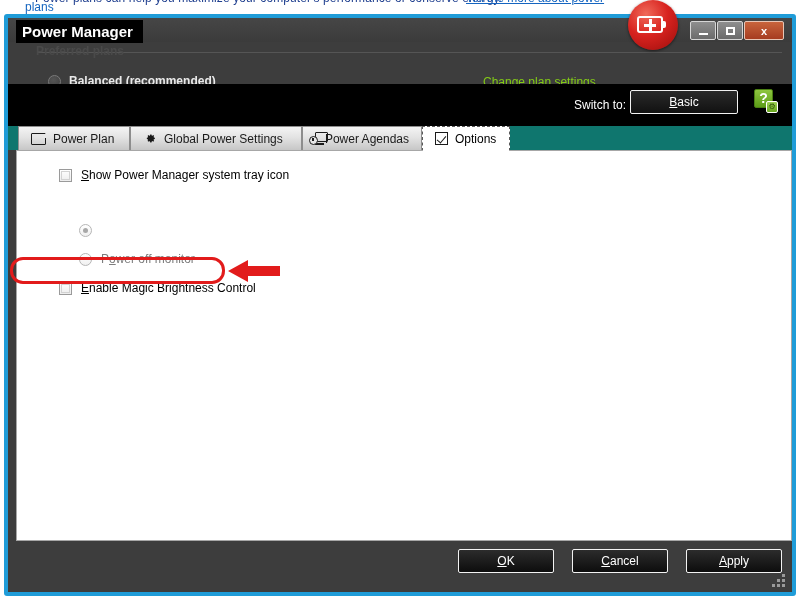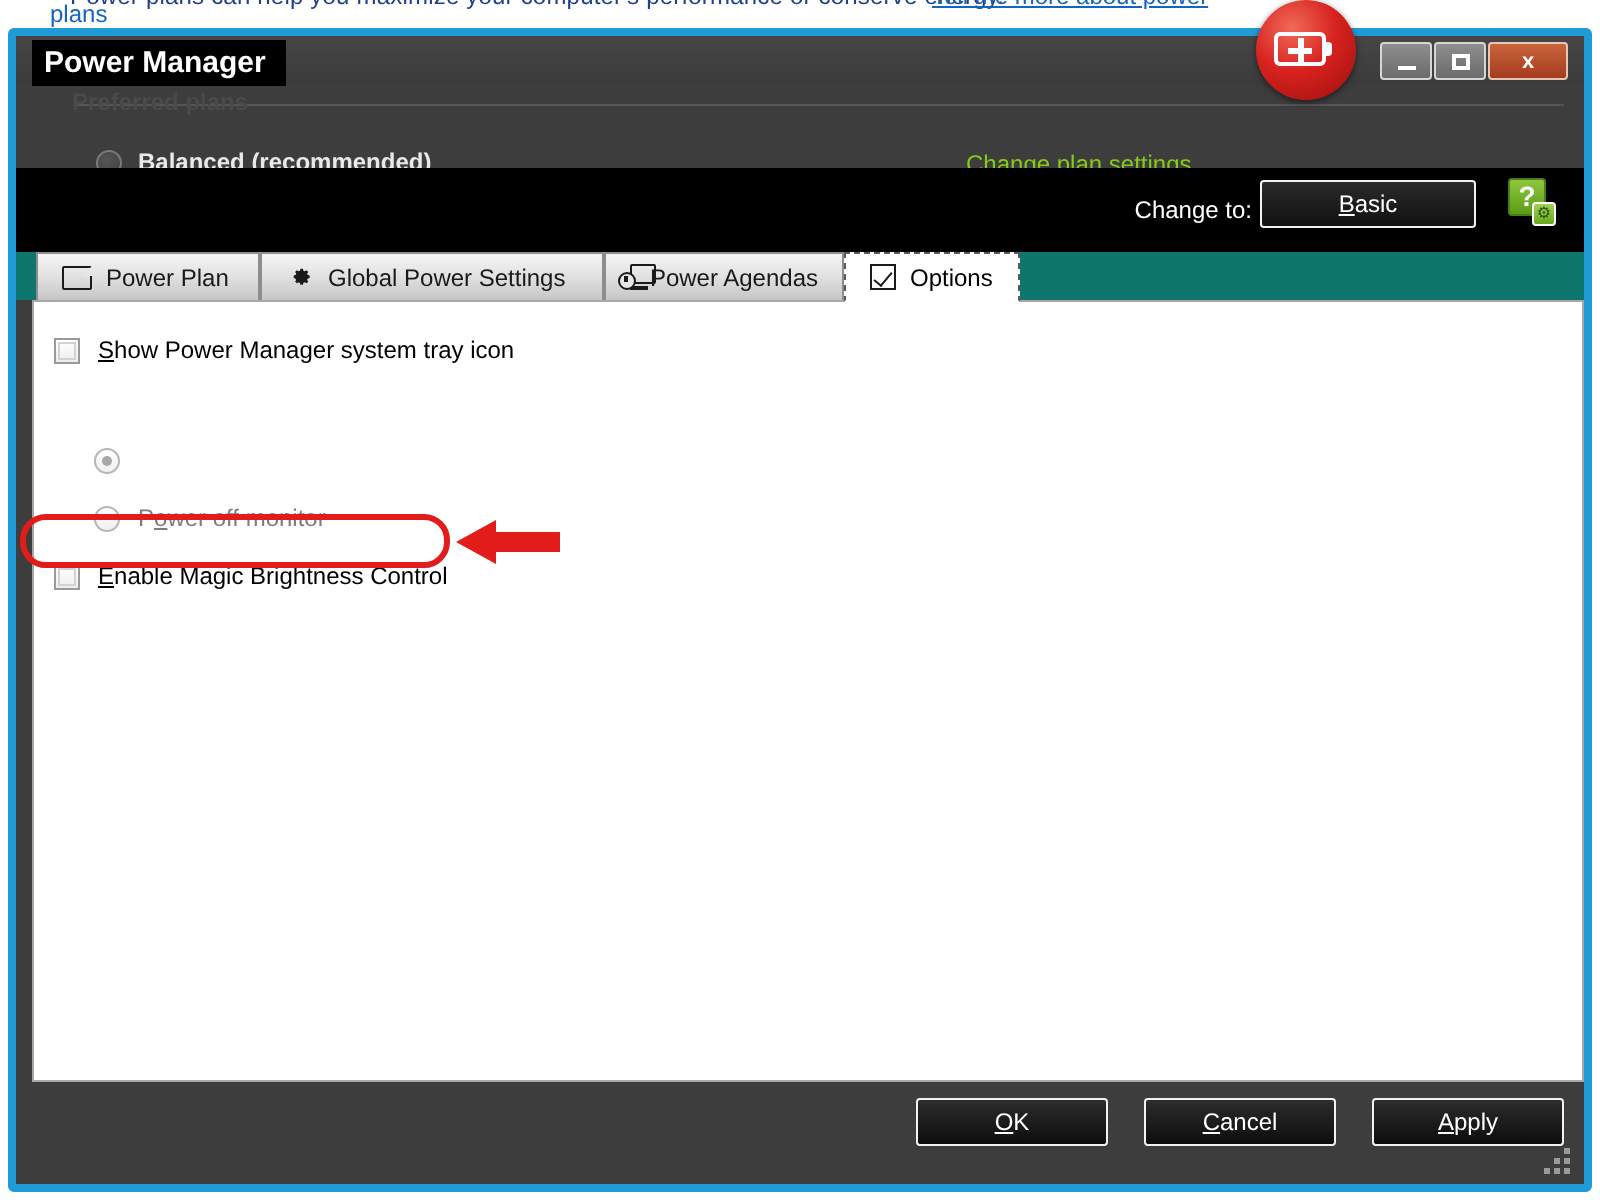--- a/index.html
+++ b/index.html
@@ -386,20 +386,21 @@
   }
 
   .opt-row {
     position: absolute;
     display: flex;
     align-items: center;
     gap: 9px;
     font-size: 12px;
     color: #000000;
     white-space: nowrap;
+    margin-left: 32px;
   }
   .cb {
     width: 13px; height: 13px;
     border: 1px solid #9a9a9a;
     background: linear-gradient(#ffffff, #ededed);
     box-sizing: border-box;
     position: relative;
   }
   .cb::after {
     content: "";
@@ -506,21 +507,21 @@
         <div class="header-rule"></div>
         <div class="ghost-heading">Preferred plans</div>
         <div class="balanced-row">
           <div class="radio-dim"></div>
           <div class="balanced-text">Balanced (recommended)</div>
         </div>
         <div class="change-link">Change plan settings</div>
       </div>
 
       <div class="blackband">
-        <div class="switch-label">Change to:</div>
+        <div class="switch-label">Switch to:</div>
         <div class="basic-btn">
           <span class="acc">B</span>
             <span>asic</span>
         </div>
         <div class="help-icon">
           <div class="help-square">?</div>
           <div class="help-badge">⚙</div>
         </div>
       </div>
 

